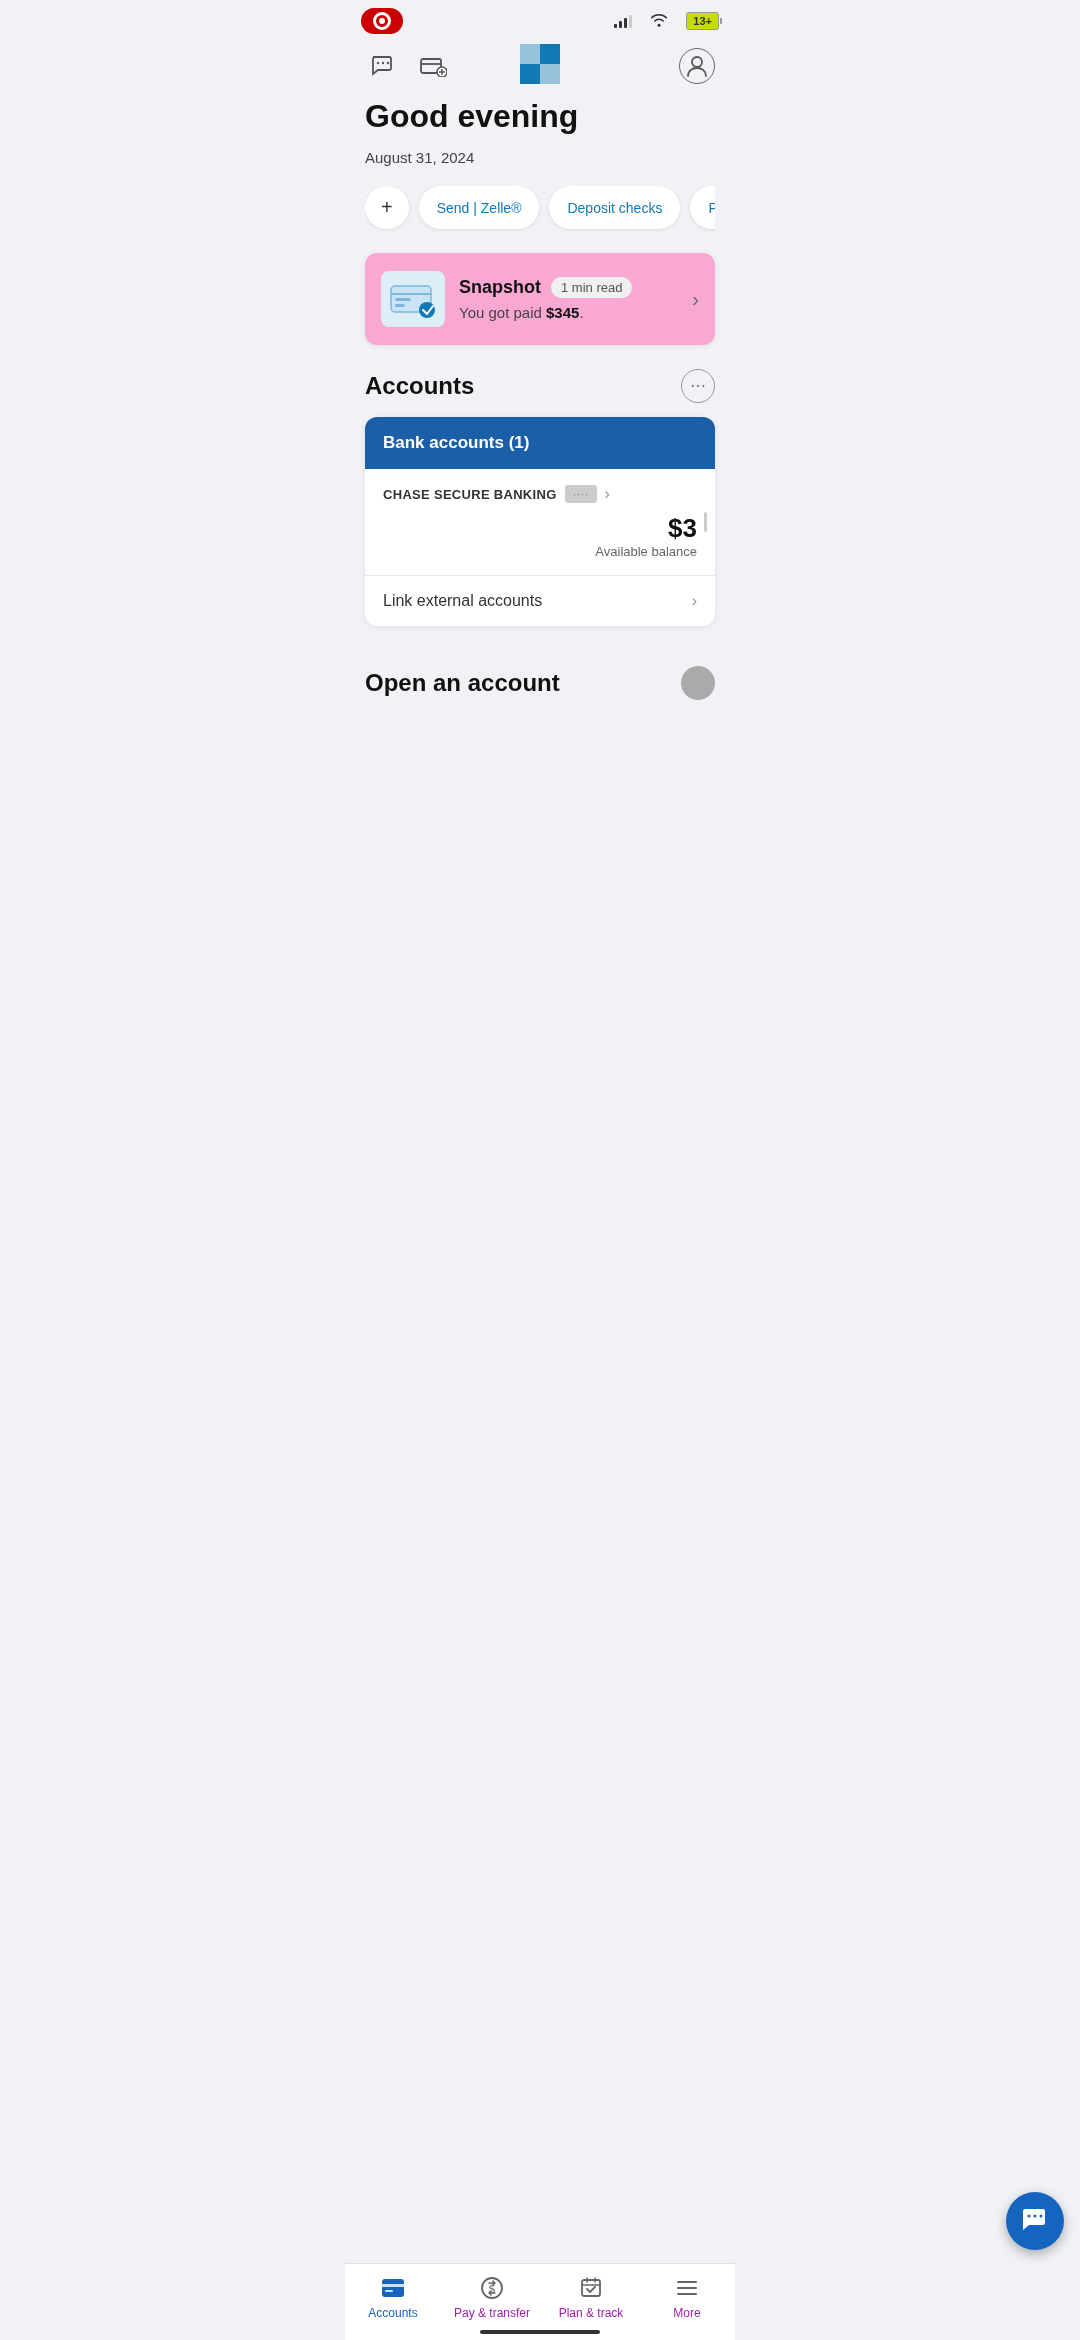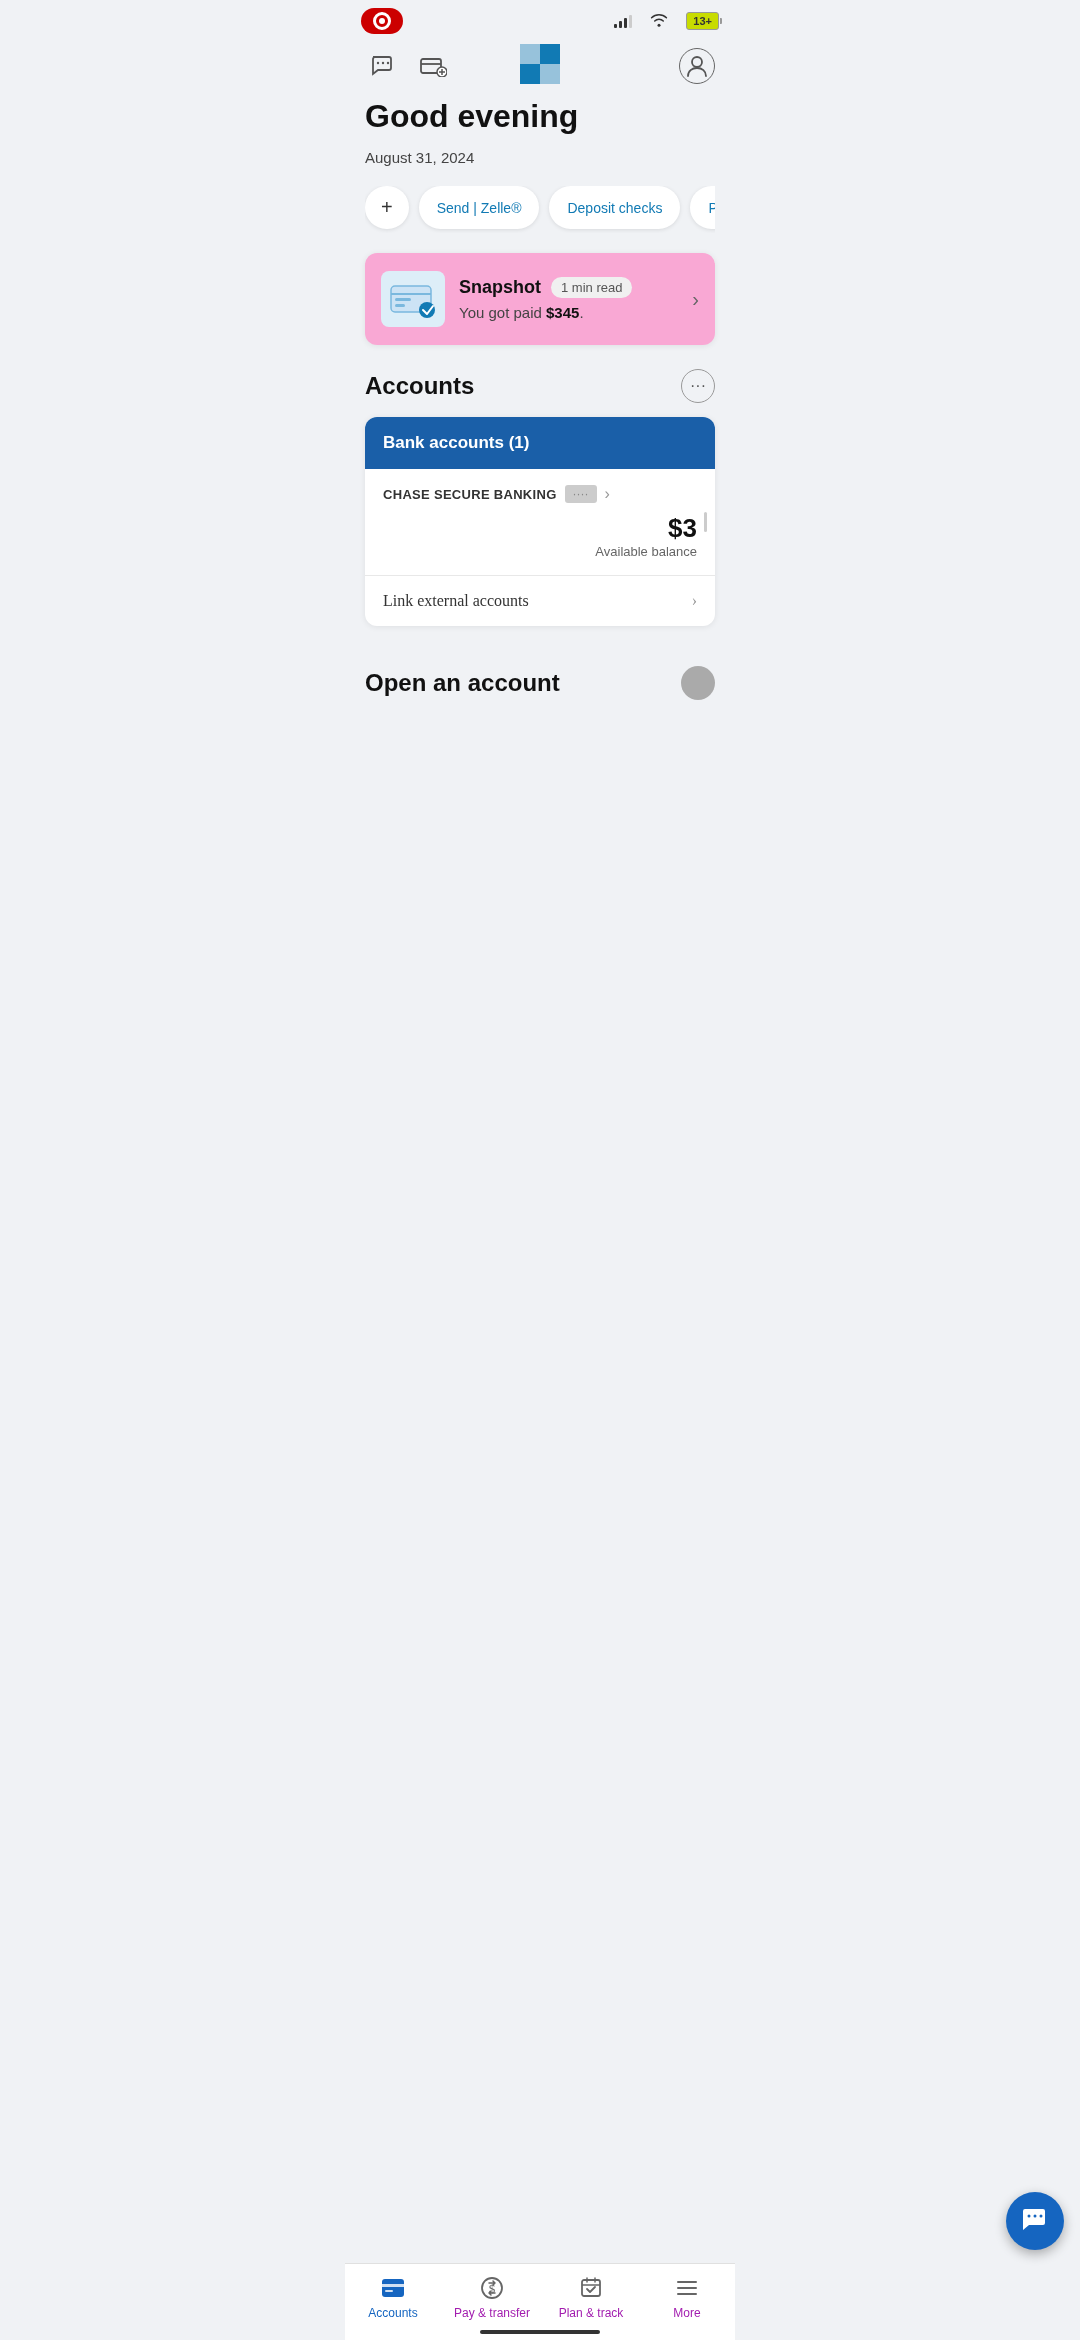--- a/index.html
+++ b/index.html
@@ -371,21 +371,20 @@
       font-size: 13px;
       color: #666;
     }
 
     .link-external {
       padding: 16px 18px;
       display: flex;
       justify-content: space-between;
       align-items: center;
       cursor: pointer;
-      font-family: Liberation Serif, serif;
     }
 
     .link-external-text {
       font-size: 16px;
       color: #333;
       font-weight: 500;
     }
 
     
     .open-account-section {

